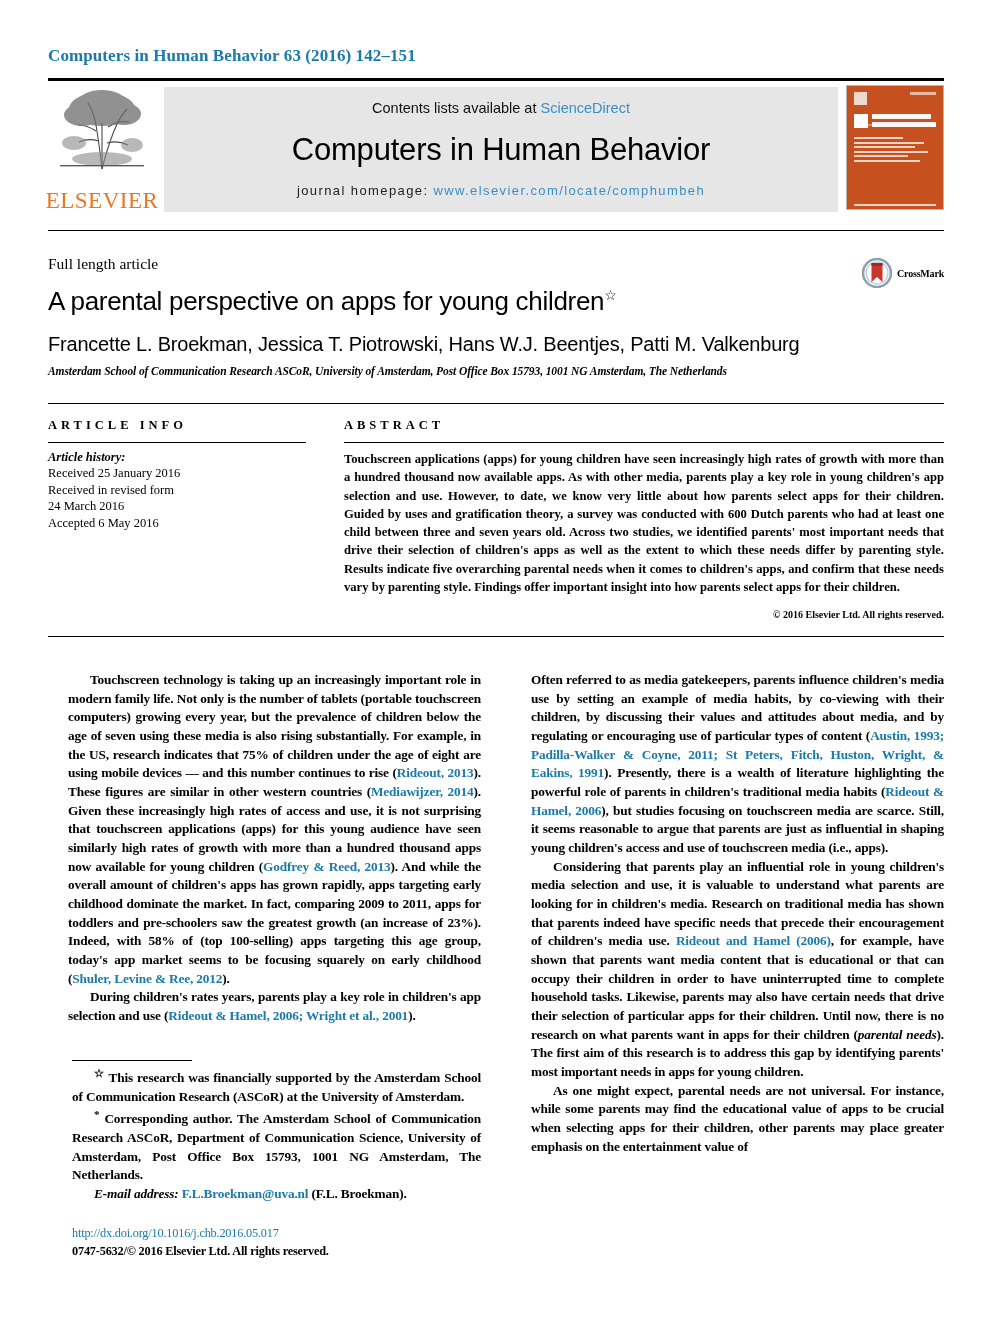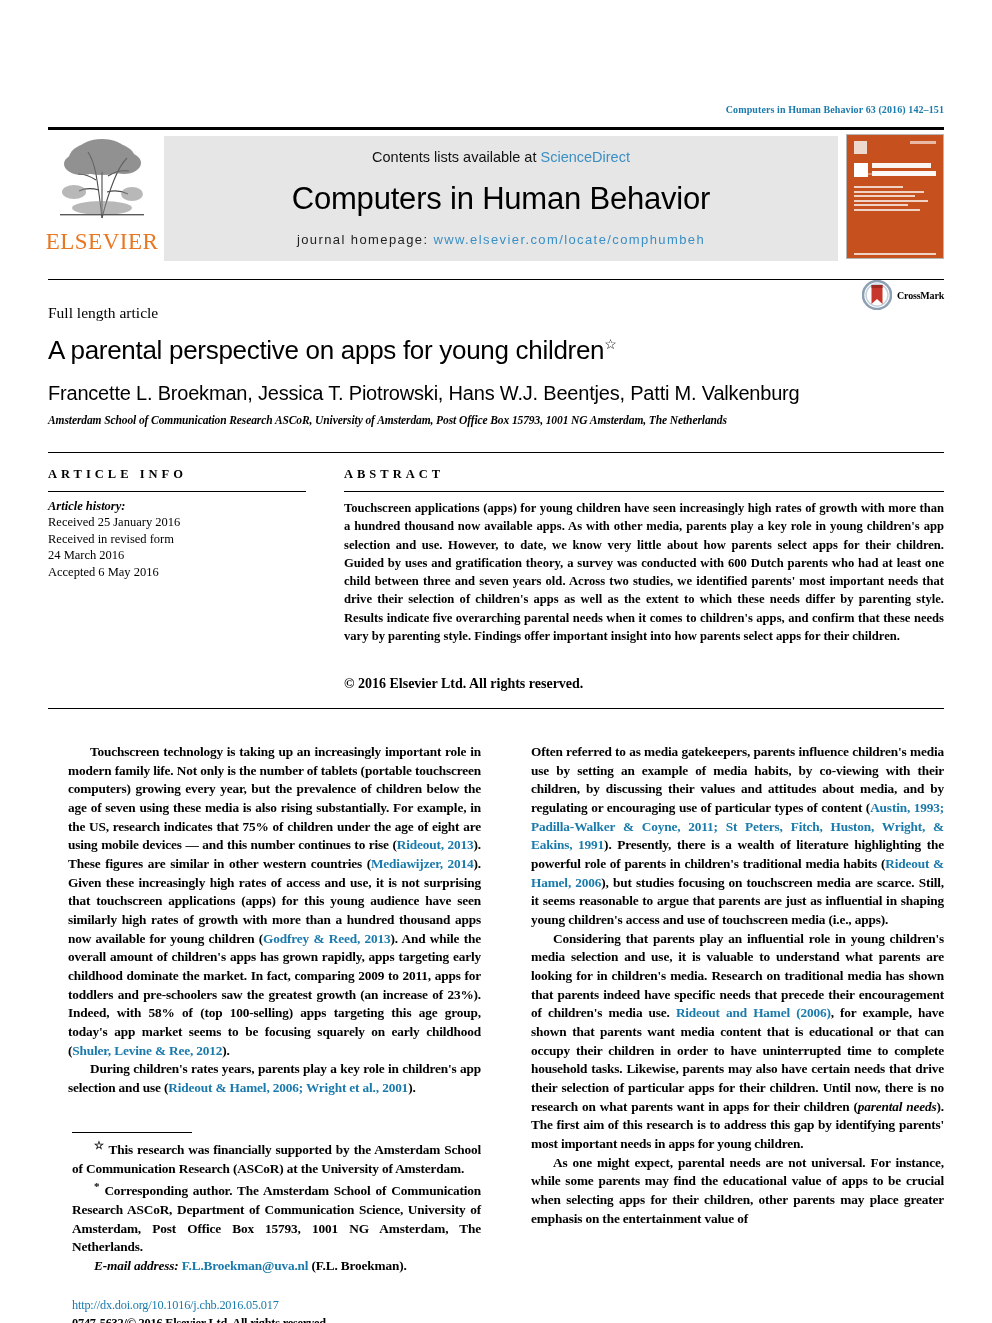--- a/index.html
+++ b/index.html
@@ -18,42 +18,42 @@
   .page {
     position: relative;
     width: 992px;
     height: 1323px;
     box-sizing: border-box;
     padding: 0 48px;
   }
 
   
   .running-head {
-    text-align: right;
+    text-align: left;
     color: #1a7aab;
-    font-size: 10px;
+    font-size: 17px;
     font-weight: bold;
-    padding-top: 104px;
+    padding-top: 46px;
     letter-spacing: .1px;
   }
 
   
   .masthead {
     margin-top: 12px;
     border-top: 3px solid #000;
     display: flex;
     align-items: stretch;
     height: 133px;
   }
   .elsevier-logo {
     width: 108px;
     flex: 0 0 108px;
     display: flex;
     flex-direction: column;
-    justify-content: flex-start;
+    justify-content: space-between;
     align-items: center;
     padding-bottom: 2px;
     box-sizing: border-box;
   }
   .tree-wrap { width: 100px; height: 100px; }
   .elsevier-word {
     font-family: "Liberation Serif", serif;
     color: #e87722;
     font-size: 23px;
     letter-spacing: .5px;
@@ -142,21 +142,21 @@
     letter-spacing: -0.2px;
   }
   .affil {
     font-size: 11.5px;
     font-style: italic;
     font-weight: bold;
     margin-top: 9px;
     letter-spacing: -0.1px;
   }
   .crossmark {
-    position: absolute; right: 0; top: 0;
+    position: absolute; right: 0; top: 27px;
     display: flex; align-items: center; gap: 5px;
   }
   .cm-label {
     font-size: 10px; font-weight: bold; font-family: "Liberation Serif", serif;
     letter-spacing: -.2px;
   }
 
   
   .info-abstract {
     margin-top: 26px;
@@ -177,21 +177,21 @@
   .info-line { font-size: 12.5px; line-height: 1.32; }
   .kw-block { margin-top: 26px; }
   .kw-block .hr-thin { margin-bottom: 7px; }
   .abs-text {
     font-size: 12.6px;
     line-height: 1.45;
     text-align: justify;
     font-weight: bold;
   }
   .abs-copy {
-    font-size: 14px; font-weight: bold; text-align: left; margin-top: 31px;
+    font-size: 10px; font-weight: bold; text-align: right; margin-top: 13px;
   }
 
   
   .body-cols {
     margin-top: 34px;
     display: flex;
     gap: 30px;
   }
   .bcol { flex: 1 1 0; position: relative; margin-left: 20px; }
   .bcol p {

